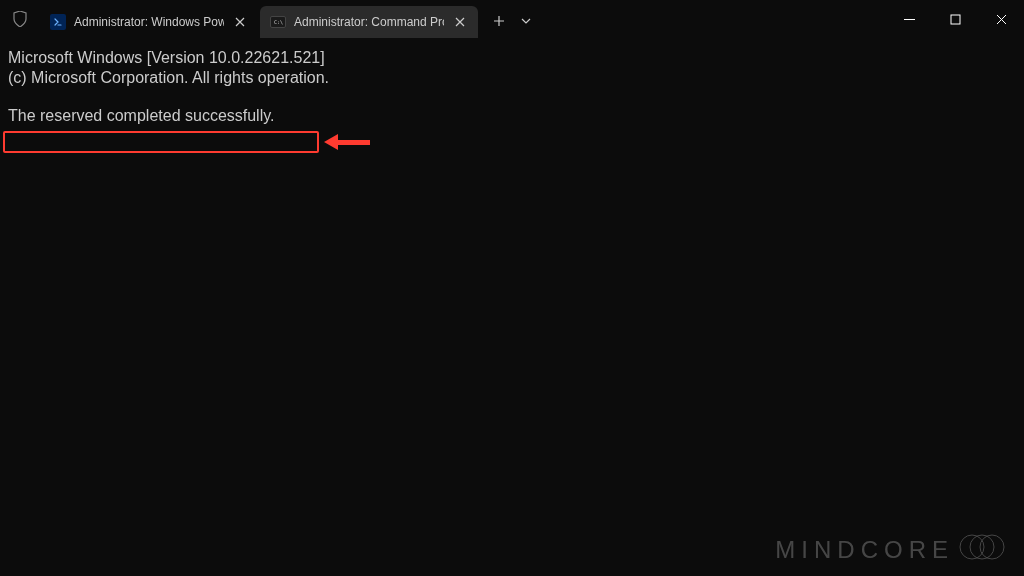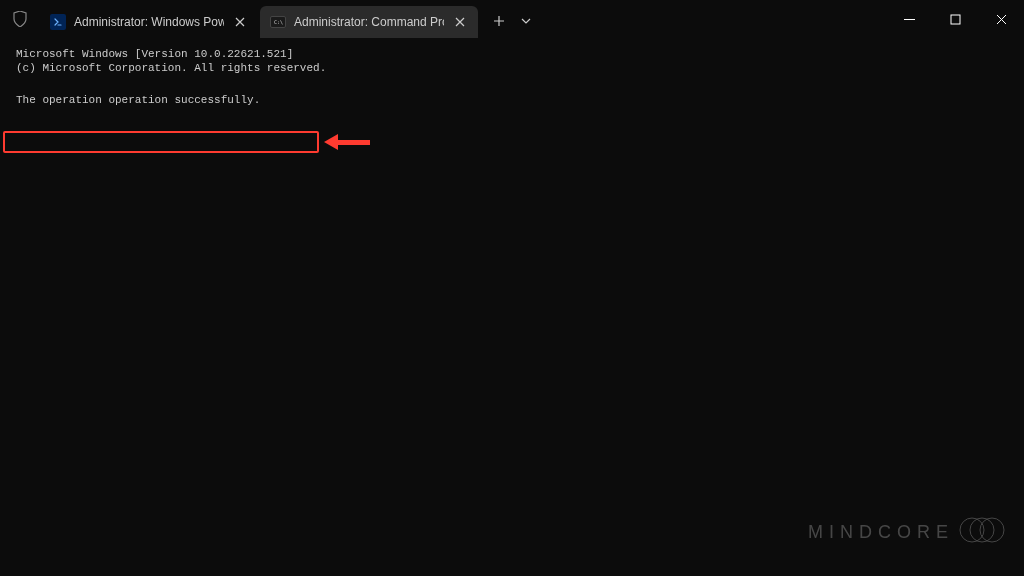--- a/index.html
+++ b/index.html
@@ -119,23 +119,23 @@
     }
     .win-btn {
       width: 46px;
       display: flex;
       align-items: center;
       justify-content: center;
       color: #ffffff;
       cursor: pointer;
     }
     .terminal {
-      padding: 10px 16px;
-      font-family: Liberation Mono, monospace;
-      font-size: 11px;
+      padding: 10px 8px;
+      font-family: Liberation Sans, sans-serif;
+      font-size: 16px;
       color: #cccccc;
       line-height: 1.25;
       position: relative;
     }
     .term-line {
       white-space: pre;
     }
     .highlight-box {
       position: absolute;
       border: 2px solid #ff3b30;
@@ -160,23 +160,23 @@
       border-right: 14px solid #ff3b30;
     }
     .arrow-line {
       width: 32px;
       height: 5px;
       background: #ff3b30;
     }
     .watermark {
       position: absolute;
       right: 18px;
-      bottom: 27px;
+      bottom: 9px;
       font-family: 'Segoe UI', Arial, sans-serif;
-      font-size: 18px;
+      font-size: 24px;
       letter-spacing: 6px;
       color: rgba(180, 180, 180, 0.35);
       display: flex;
       align-items: center;
       font-weight: 300;
       text-align: center;
     }
     .watermark-logo {
       margin-left: 4px;
       opacity: 0.35;
@@ -248,23 +248,23 @@
     <div class="win-btn close">
       <svg width="11" height="11" viewBox="0 0 11 11">
           <path d="M1 1 L10 10 M10 1 L1 10" stroke="#fff" stroke-width="1"></path>
         </svg>
     </div>
   </div>
 </div>
 
 <div class="terminal">
   <div class="term-line">Microsoft Windows [Version 10.0.22621.521]</div>
-  <div class="term-line">(c) Microsoft Corporation. All rights reserved.</div>
+  <div class="term-line">(c) Microsoft Corporation. All rights operation.</div>
   <div class="blank-line"></div>
-  <div class="term-line">The operation operation successfully.</div>
+  <div class="term-line">The reserved completed successfully.</div>
   <div class="blank-line"></div>
 
   <div class="highlight-box"></div>
   <div class="arrow">
     <div class="arrow-head"></div>
     <div class="arrow-line"></div>
   </div>
 </div>
 
 <div class="watermark">

